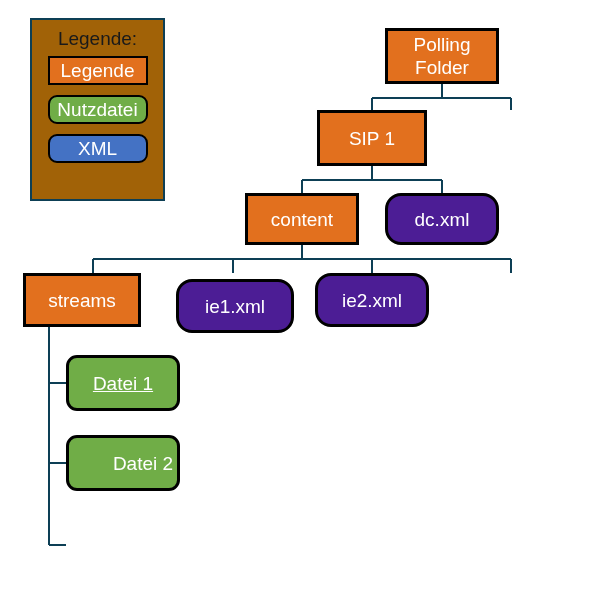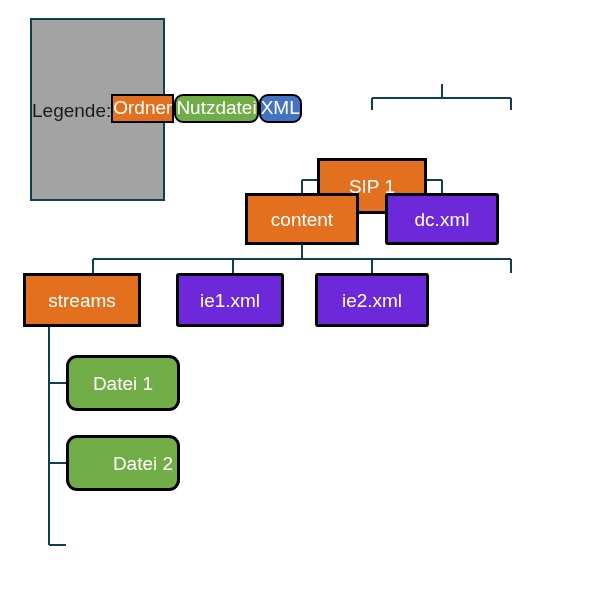--- a/index.html
+++ b/index.html
@@ -30,23 +30,23 @@
   }
   
   #legend {
     position: absolute;
     left: 30px;
     top: 18px;
     width: 135px;
     height: 183px;
     box-sizing: border-box;
     border: 2px solid #0d3f55;
-    background: #a3a3a3;
+    background: #a16207;
     display: flex;
-    flex-direction: row;
+    flex-direction: column;
     align-items: center;
     padding-top: 7px;
   }
   #legend-title {
     font-size: 19px;
     color: #1a1a1a;
     line-height: 24px;
     margin-bottom: 5px;
     letter-spacing: 0px;
   }
@@ -75,21 +75,21 @@
     color: #ffffff;
     font-size: 19px;
     line-height: 23px;
     text-align: center;
     display: flex;
     align-items: center;
     justify-content: center;
     white-space: pre-line;
   }
   .n-folder { background: #e2701e; border-radius: 0; }
-  .n-xml    { background: #6d28d9; border-radius: 3px; }
+  .n-xml    { background: #4c1d95; border-radius: 16px; }
   .n-file   { background: #70ad47; border-radius: 11px; }
 </style>
 </head>
 <body>
 
 <div id="stage">
 
   <svg id="edges" viewBox="0 0 608 602" width="608" height="602">
     <g stroke="#0d3f55" stroke-width="2.4" fill="none" shape-rendering="crispEdges">
 
@@ -112,38 +112,40 @@
 
       <path d="M49,327 L49,545"></path>
       <path d="M49,383 L66,383"></path>
       <path d="M49,463 L66,463"></path>
       <path d="M49,545 L66,545"></path>
     </g>
   </svg>
 
   <div id="legend">
     <div id="legend-title">Legende:</div>
-    <div class="legend-chip chip-folder">Ordner</div>
+    <div class="legend-chip chip-folder">Legende</div>
     <div class="legend-chip chip-data">Nutzdatei</div>
     <div class="legend-chip chip-xml">XML</div>
   </div>
 
+  <div class="node n-folder" style="left:385px;top:28px;width:114px;height:56px;">Polling
+Folder</div>
 
-  <div class="node n-folder" style="left:317px;top:110px;width:110px;height:56px;margin-top:48px;">SIP 1</div>
+  <div class="node n-folder" style="left:317px;top:110px;width:110px;height:56px;">SIP 1</div>
 
 
   <div class="node n-folder" style="left:245px;top:193px;width:114px;height:52px;">content</div>
 
   <div class="node n-xml" style="left:385px;top:193px;width:114px;height:52px;">dc.xml</div>
 
   <div class="node n-folder" style="left:23px;top:273px;width:118px;height:54px;">streams</div>
 
-  <div class="node n-xml" style="left:176px;top:273px;width:108px;height:54px;text-align:center;">ie1.xml</div>
+  <div class="node n-xml" style="left:176px;top:279px;width:118px;height:54px;text-align:center;">ie1.xml</div>
 
   <div class="node n-xml" style="left:315px;top:273px;width:114px;height:54px;text-align:right;">ie2.xml</div>
 
 
-  <div class="node n-file" style="left:66px;top:355px;width:114px;height:56px;">Datei 1</div>
+  <div class="node n-file" style="left:66px;top:355px;width:114px;height:56px;text-decoration:underline;">Datei 1</div>
 
   <div class="node n-file" style="left:66px;top:435px;width:114px;height:56px;padding-left:40px;">Datei 2</div>
 
 
 </div>
 
 </body></html>

